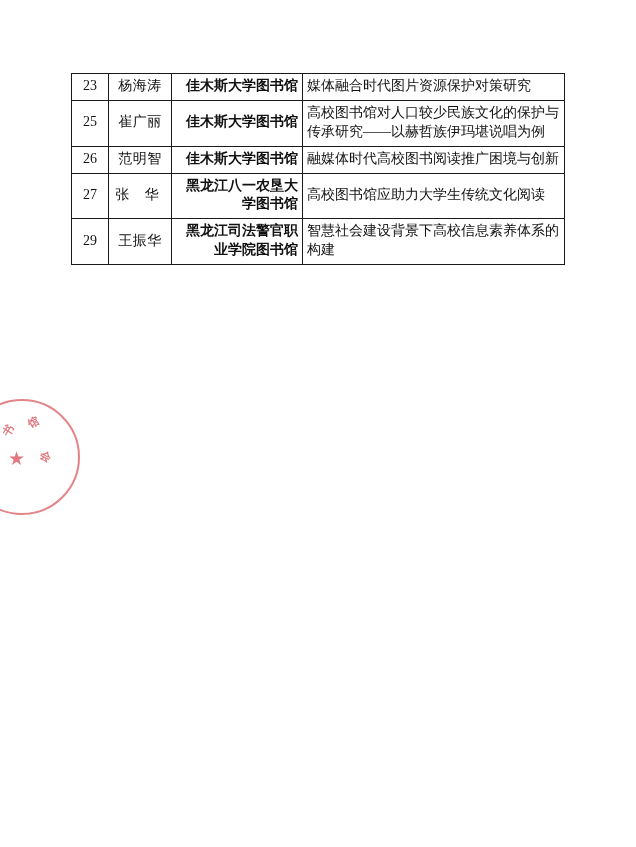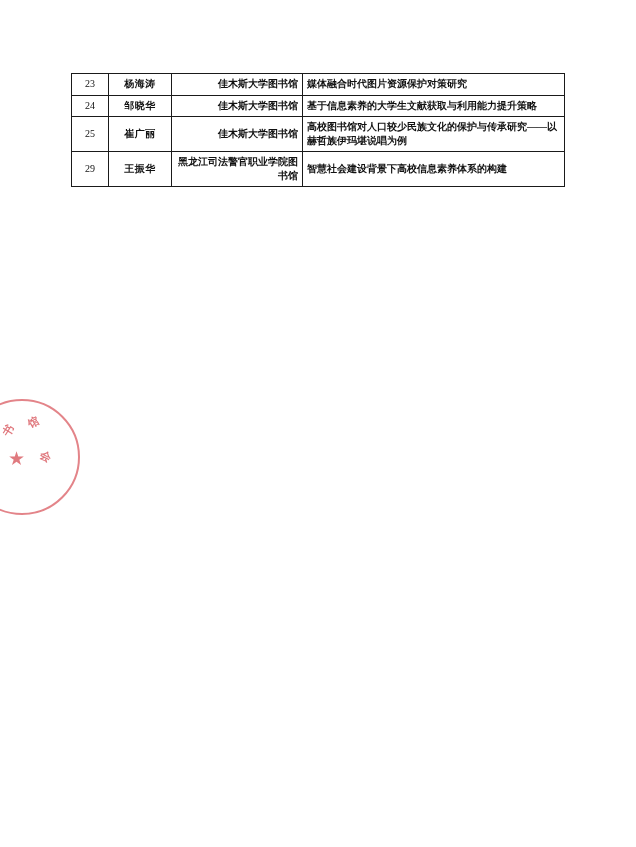--- a/index.html
+++ b/index.html
@@ -28,53 +28,53 @@
     left: 71px;
     top: 73px;
     width: 494px;
     border-collapse: collapse;
     table-layout: fixed;
   }
 
   .doc-table td {
     border: 1px solid #1a1a1a;
     padding: 3px 4px 4px 4px;
-    font-size: 10px;
+    font-size: 14px;
     line-height: 1.35;
     color: #111111;
     vertical-align: middle;
     font-family: "Liberation Serif", "DejaVu Serif", serif;
   }
 
   .col-idx {
     width: 28px;
     text-align: center;
     font-size: 11px;
     font-family: "Liberation Sans", "DejaVu Sans", sans-serif;
   }
 
   .col-name {
     width: 54px;
     text-align: center;
-    font-weight: 700;
+    font-weight: 400;
     font-size: 11px;
     letter-spacing: 0.5px;
   }
 
   .col-unit {
     width: 122px;
     text-align: right;
     font-weight: 700;
     font-size: 11px;
     padding-left: 5px;
   }
 
   .col-title {
     text-align: left;
-    font-weight: 700;
+    font-weight: 400;
     font-size: 11px;
     padding-left: 5px;
   }
 
   .two-line .col-name,
   .two-line .col-unit,
   .two-line .col-title {
     vertical-align: middle;
   }
 
@@ -141,31 +141,37 @@
 <div class="page">
 
   <table class="doc-table">
     <tbody>
       <tr>
         <td class="col-idx">23</td>
         <td class="col-name">杨海涛</td>
         <td class="col-unit">佳木斯大学图书馆</td>
         <td class="col-title">媒体融合时代图片资源保护对策研究</td>
       </tr>
-      <tr>
-        <td class="col-idx">24</td>
-        <td class="col-name">邹晓华</td>
-        <td class="col-unit">佳木斯大学图书馆</td>
-        <td class="col-title">基于信息素养的大学生文献获取与利用能力提升策略</td>
-      </tr>
       <tr class="two-line">
         <td class="col-idx">25</td>
         <td class="col-name">崔广丽</td>
         <td class="col-unit">佳木斯大学图书馆</td>
         <td class="col-title">高校图书馆对人口较少民族文化的保护与传承研究——以赫哲族伊玛堪说唱为例</td>
+      </tr>
+      <tr>
+        <td class="col-idx">26</td>
+        <td class="col-name">范明智</td>
+        <td class="col-unit">佳木斯大学图书馆</td>
+        <td class="col-title">融媒体时代高校图书阅读推广困境与创新</td>
+      </tr>
+      <tr class="two-line">
+        <td class="col-idx">27</td>
+        <td class="col-name name-spaced">张 华</td>
+        <td class="col-unit">黑龙江八一农垦大学图书馆</td>
+        <td class="col-title">高校图书馆应助力大学生传统文化阅读</td>
       </tr>
       <tr class="two-line">
         <td class="col-idx">29</td>
         <td class="col-name">王振华</td>
         <td class="col-unit">黑龙江司法警官职业学院图书馆</td>
         <td class="col-title">智慧社会建设背景下高校信息素养体系的构建</td>
       </tr>
     </tbody>
   </table>
 

